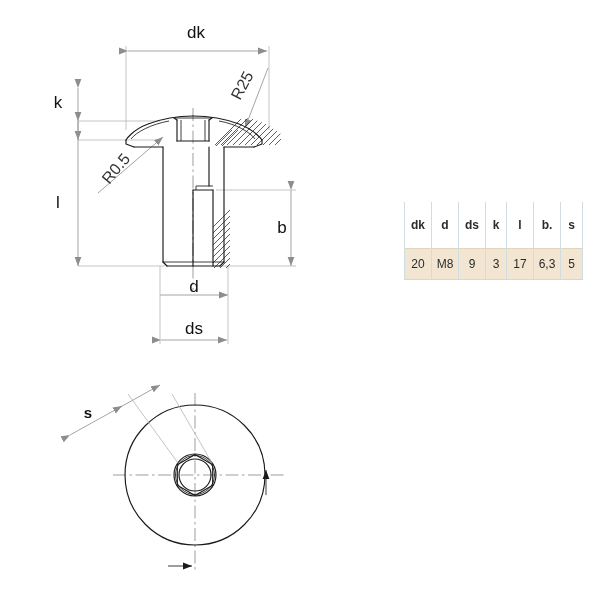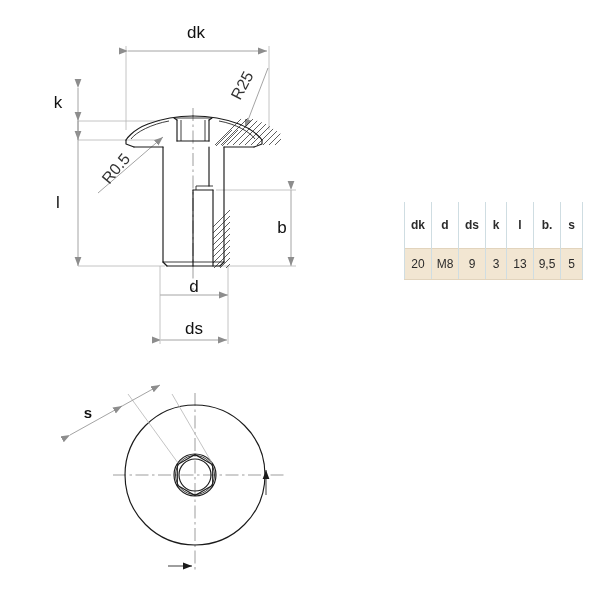--- a/index.html
+++ b/index.html
@@ -342,20 +342,20 @@
         <td class="cw-k">k</td>
         <td class="cw-l">l</td>
         <td class="cw-b">b.</td>
         <td class="cw-s">s</td>
       </tr>
       <tr class="value-row">
         <td class="cw-dk">20</td>
         <td class="cw-d">M8</td>
         <td class="cw-ds">9</td>
         <td class="cw-k">3</td>
-        <td class="cw-l">13</td>
-        <td class="cw-b">9,5</td>
+        <td class="cw-l">17</td>
+        <td class="cw-b">6,3</td>
         <td class="cw-s">5</td>
       </tr>
     </tbody>
   </table>
 
 </div>
 
 </body></html>

